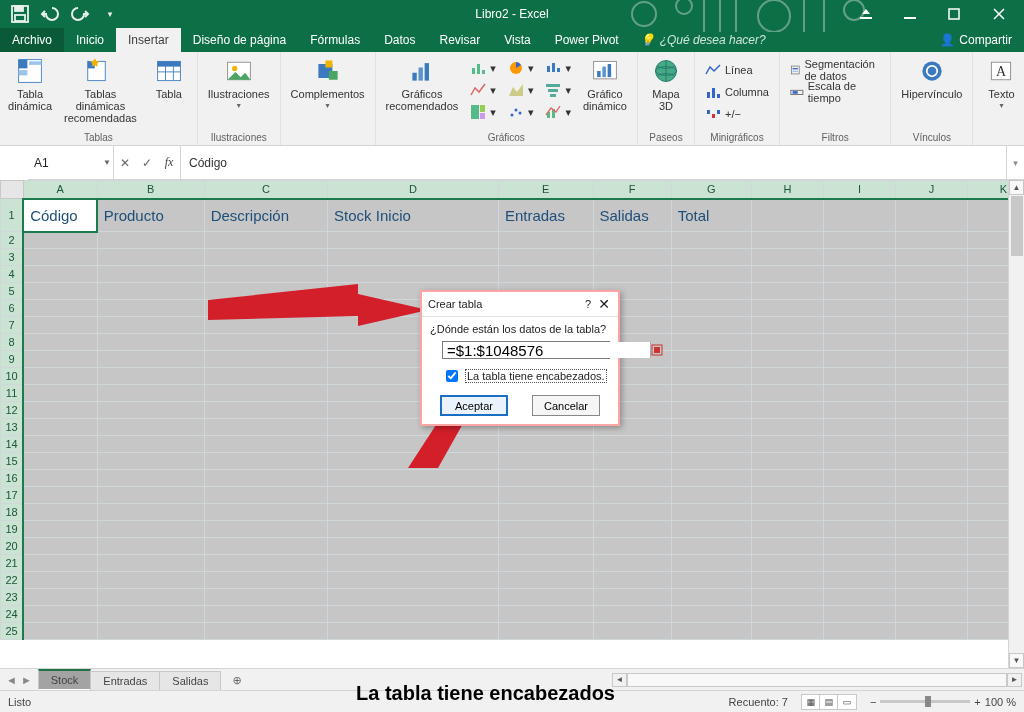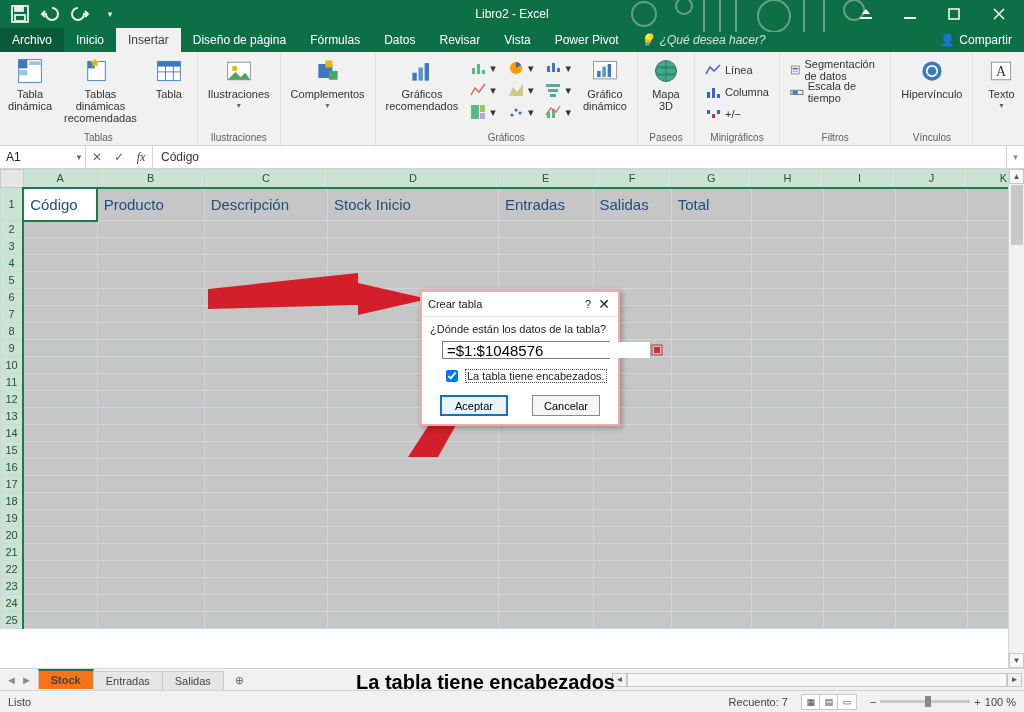--- a/index.html
+++ b/index.html
@@ -26,21 +26,21 @@
   .group{display:flex;flex-direction:column;align-items:center;border-right:1px solid #e1e1e1;padding:2px 6px 0;}
   .group .items{flex:1;display:flex;align-items:flex-start;gap:4px;}
   .group .glabel{font-size:10px;color:#5f5f5f;padding:1px 0 2px;}
   .ritem{display:flex;flex-direction:column;align-items:center;justify-content:flex-start;padding:2px 4px;min-width:44px;text-align:center;font-size:11px;color:#333;line-height:1.1;gap:2px;cursor:default;}
   .ricon{width:30px;height:30px;display:flex;align-items:center;justify-content:center;}
   .ricon svg{width:28px;height:28px;}
   .mini{display:flex;flex-direction:column;gap:2px;font-size:11px;color:#333;}
   .mini .row{display:flex;align-items:center;gap:4px;height:20px;padding:0 4px;}
   .mini .row svg{width:16px;height:16px;}
   
-  .formulabar{height:23px;border-bottom:1px solid #d4d4d4;display:flex;align-items:stretch;background:#fff;}
+  .formulabar{height:34px;border-bottom:1px solid #d4d4d4;display:flex;align-items:stretch;background:#fff;margin-left:28px;}
   .namebox{width:86px;border-right:1px solid #d4d4d4;display:flex;align-items:center;padding:0 4px 0 6px;position:relative;}
   .namebox .dd{position:absolute;right:2px;font-size:8px;color:#666;}
   .fxbtns{display:flex;align-items:center;border-right:1px solid #d4d4d4;}
   .fxbtns span{width:22px;text-align:center;color:#666;font-size:12px;}
   .fxbtns .fx{font-style:italic;font-family:Georgia,serif;color:#444;}
   .formula{flex:1;display:flex;align-items:center;padding:0 8px;color:#333;}
   .fbexpand{width:18px;border-left:1px solid #d4d4d4;display:flex;align-items:center;justify-content:center;color:#888;font-size:9px;}
   
   .sheetarea{flex:1;position:relative;display:flex;flex-direction:column;}
   .gridwrap{flex:1;position:relative;overflow:hidden;}
@@ -51,21 +51,21 @@
   table.grid td.rowh{background:#cbe3d3;text-align:center;width:22px;color:#1c5537;height:17px;border-right:2px solid #1c7a4f;}
   table.grid td.rowh.tall{height:33px;}
   table.grid td.cell{background:#c6c6c6;}
   table.grid tr.datarow td.cell{height:33px;font-family:Arial;font-size:15px;color:#1f4e79;padding:0 6px;white-space:nowrap;}
   table.grid td.cell.active{background:#fff;outline:2px solid #1c7a4f;outline-offset:-1px;}
   
   .sheettabs{height:22px;background:#f1f1f1;border-top:1px solid #d4d4d4;display:flex;align-items:center;font-size:11px;position:relative;}
   .sheettabs .nav{display:flex;gap:4px;padding:0 6px;color:#888;}
   .sheettabs .tabs{display:flex;align-items:flex-end;}
   .stab{padding:3px 12px;border:1px solid #c8c8c8;border-bottom:none;background:#e6e6e6;color:#444;margin-right:-1px;}
-  .stab.active{background:#f97316;border-bottom:1px solid #fff;font-weight:bold;border-top:2px solid #217346;}
+  .stab.active{background:#a3a3a3;border-bottom:1px solid #fff;font-weight:normal;border-top:2px solid #217346;}
   .stab.add{border:none;background:none;width:22px;text-align:center;color:#666;}
   .sheettabs .hscroll{flex:1;display:flex;align-items:center;justify-content:flex-end;padding:0 2px;}
   .hscroll .track{height:14px;width:380px;border:1px solid #c8c8c8;background:#f8f8f8;display:flex;align-items:center;}
   .hscroll .btn{width:15px;height:14px;border:1px solid #c8c8c8;background:#f1f1f1;font-size:8px;display:flex;align-items:center;justify-content:center;color:#555;}
   
   .statusbar{height:22px;background:#f1f1f1;border-top:1px solid #d4d4d4;display:flex;align-items:center;font-size:11px;color:#444;padding:0 8px;gap:14px;}
   .statusbar .spacer{flex:1;}
   .statusbar .viewbtns span{display:inline-block;width:20px;height:16px;border:1px solid #c8c8c8;margin:0 -1px;text-align:center;line-height:14px;font-size:9px;background:#fff;}
   .statusbar .zoom{display:flex;align-items:center;gap:4px;}
   .statusbar .zoom .slider{width:90px;height:3px;background:#c8c8c8;position:relative;}

